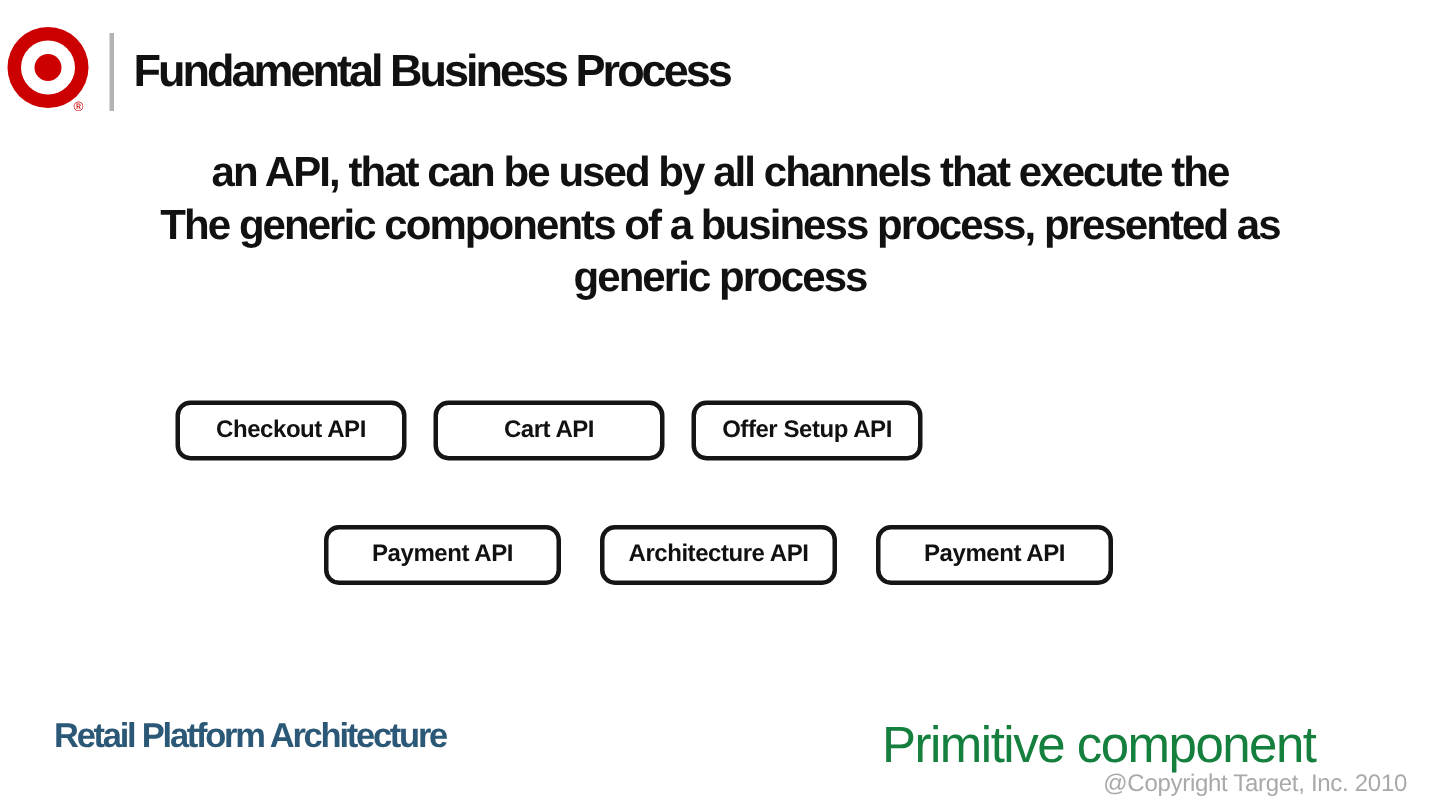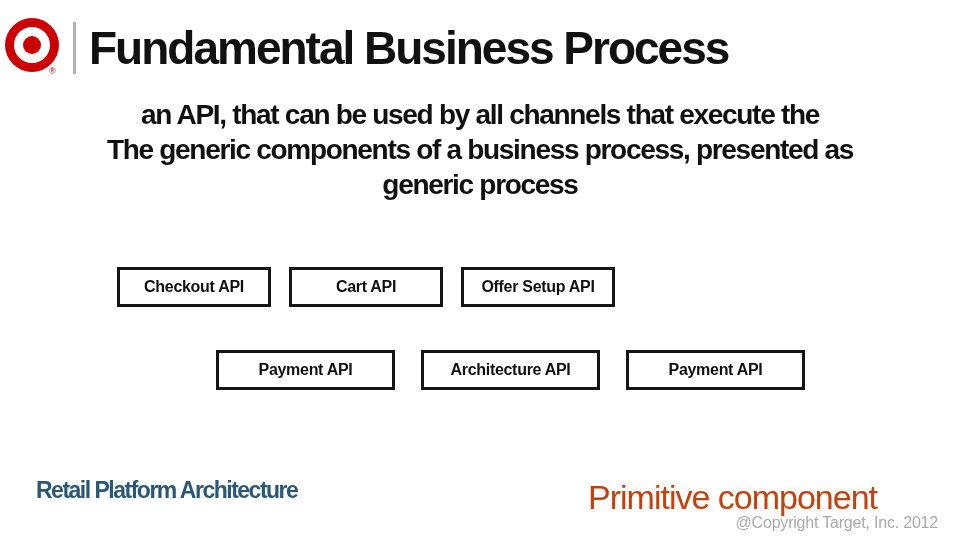--- a/index.html
+++ b/index.html
@@ -23,55 +23,55 @@
     font-family: "Liberation Sans", sans-serif;
   }
   .logo-divider {
     position: absolute; left: 73px; top: 22px; width: 3px; height: 52px;
     background: #b3b3b3;
   }
 
   
   .slide-title {
     position: absolute; left: 89px; top: 26px; width: 700px;
-    font-size: 46px; font-weight: bold; line-height: 44px;
+    font-size: 30px; font-weight: bold; line-height: 44px;
     letter-spacing: -2px; color: #111111; white-space: nowrap;
   }
 
   
   .subtitle {
     position: absolute; left: 40px; top: 97px; width: 880px;
     text-align: center; color: #111111;
     font-size: 28px; font-weight: bold; line-height: 35px;
     letter-spacing: -1.3px;
   }
 
   
   .api-row { position: absolute; display: flex; }
   .api-row.row1 { left: 117px; top: 267px; gap: 18px; }
   .api-row.row2 { left: 216px; top: 350px; gap: 26px; }
   .api-box {
     width: 154px; height: 40px;
-    border: 3px solid #151515; border-radius: 0; background: #ffffff;
+    border: 3px solid #151515; border-radius: 10px; background: #ffffff;
     display: flex; align-items: center; justify-content: center;
     font-size: 16px; font-weight: bold; color: #111111;
     letter-spacing: -0.3px; white-space: nowrap;
   }
-  .api-row.row2 .api-box { width: 179px; }
+  .api-row.row2 .api-box { width: 158px; }
 
   
   .footer-left {
     position: absolute; left: 36px; top: 477px;
     font-size: 23px; font-weight: bold; letter-spacing: -1.5px;
     color: #2b5876; white-space: nowrap;
   }
   .footer-right {
     position: absolute; left: 588px; top: 478px;
     font-size: 34px; font-weight: normal; letter-spacing: -1px;
-    color: #c2410c; white-space: nowrap;
+    color: #15803d; white-space: nowrap;
   }
   .copyright {
     position: absolute; right: 22px; top: 514px;
     font-size: 16px; color: #a9a9a9; letter-spacing: -0.2px; white-space: nowrap;
   }
 </style>
 </head>
 <body>
 
 <div class="slide">
@@ -98,15 +98,15 @@
   </div>
 
   <div class="api-row row2">
     <div class="api-box">Payment API</div>
     <div class="api-box">Architecture API</div>
     <div class="api-box">Payment API</div>
   </div>
 
   <div class="footer-left">Retail Platform Architecture</div>
   <div class="footer-right">Primitive component</div>
-  <div class="copyright">@Copyright Target, Inc. 2012</div>
+  <div class="copyright">@Copyright Target, Inc. 2010</div>
 
 </div>
 
 </body></html>

